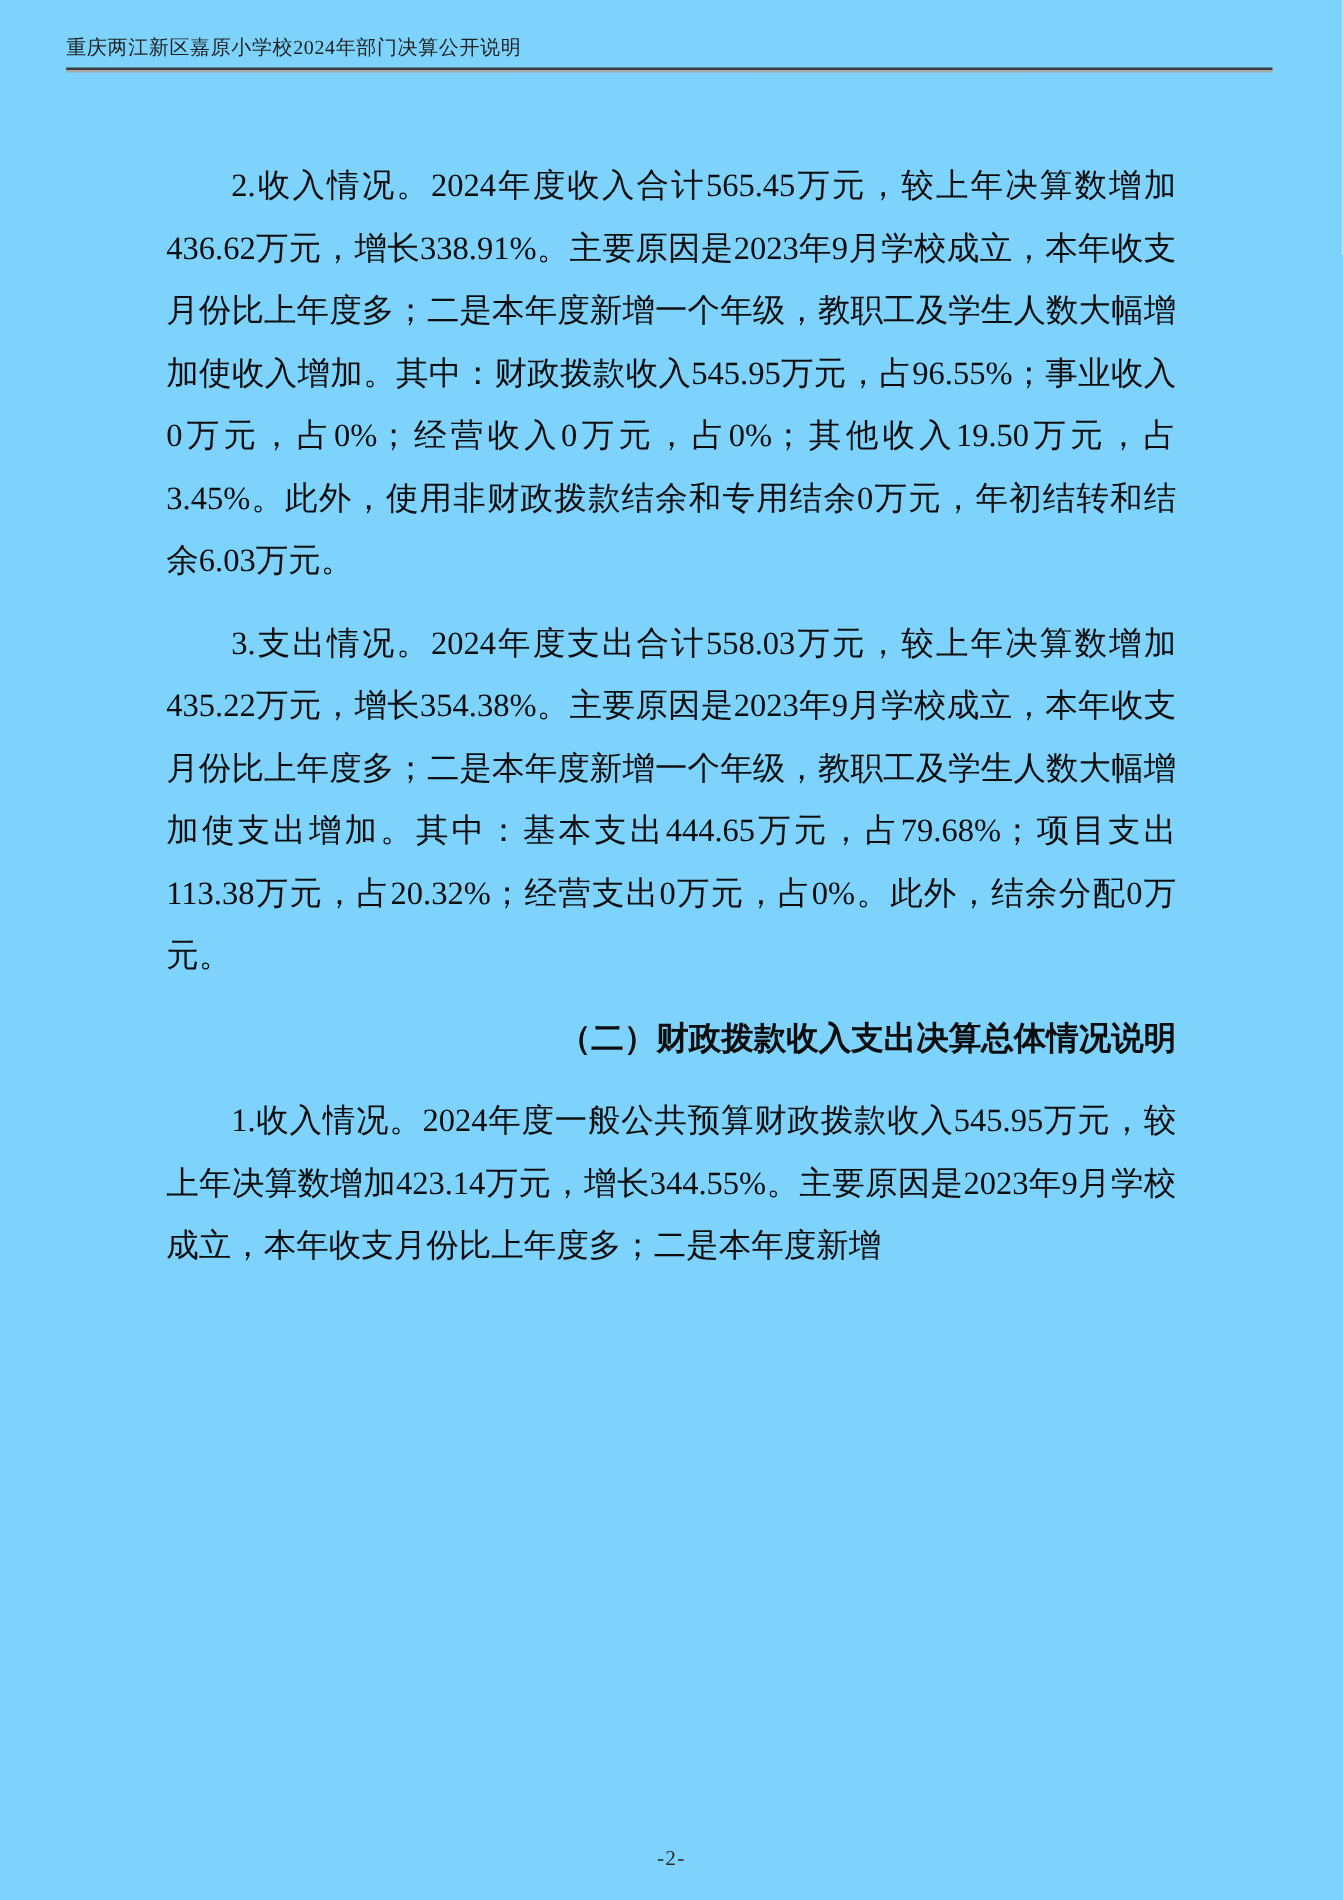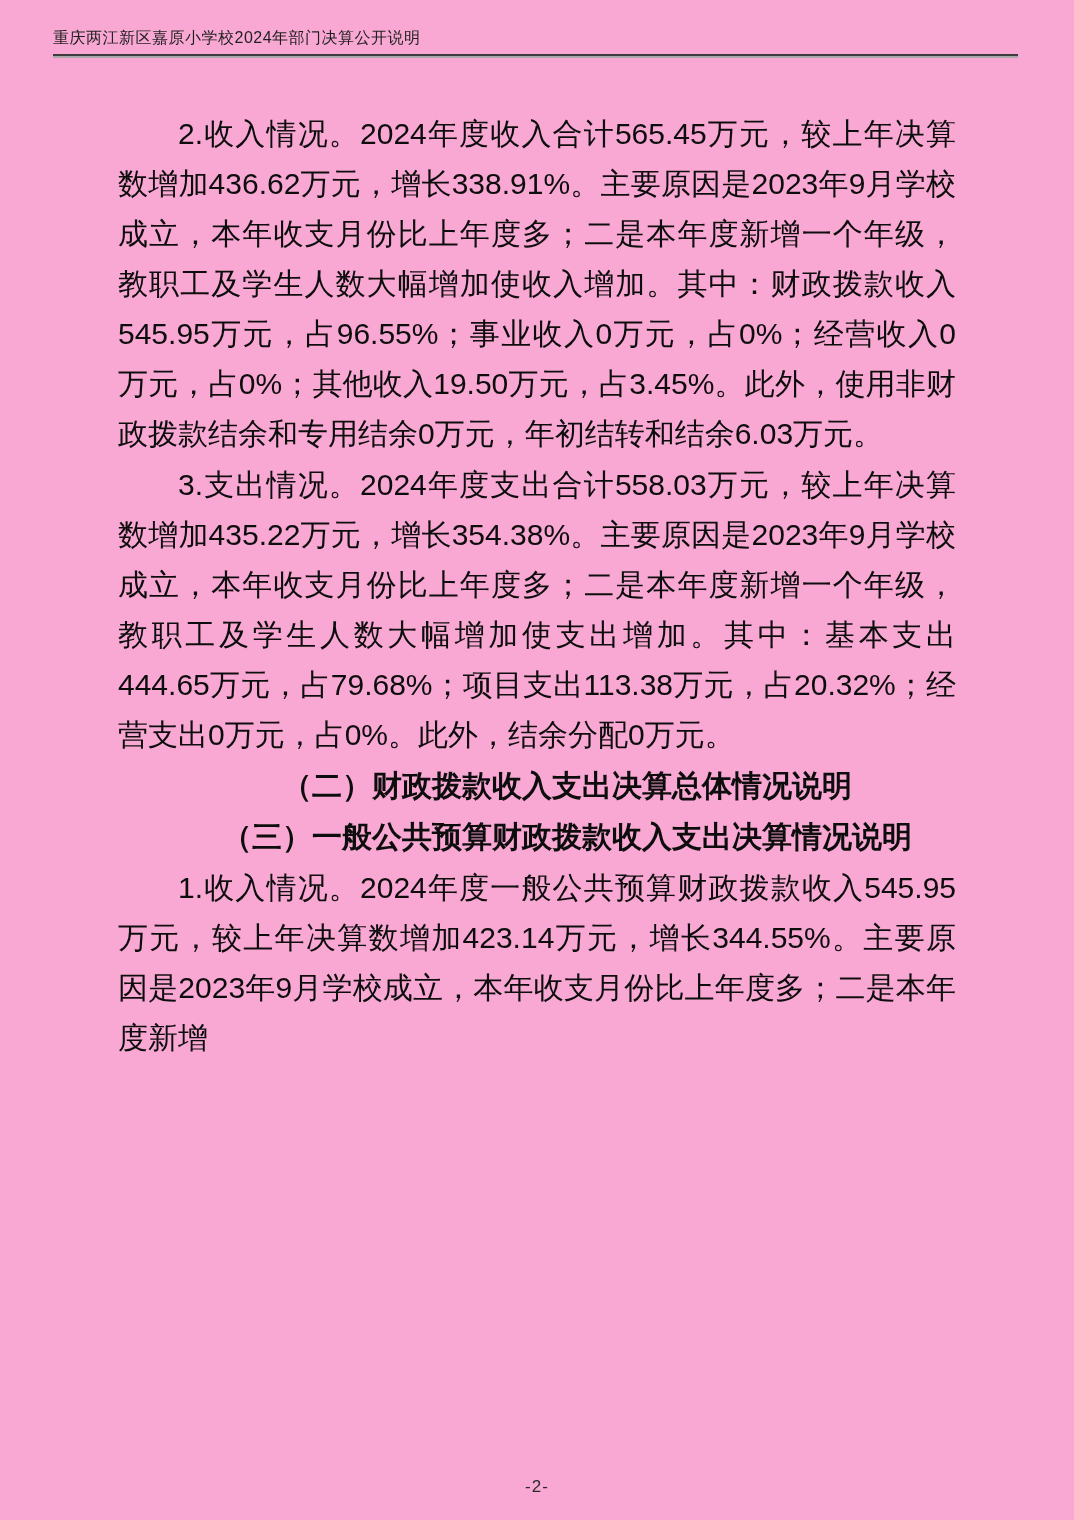--- a/index.html
+++ b/index.html
@@ -4,23 +4,23 @@
 <style>
   html, body {
     margin: 0;
     padding: 0;
     background: #ffffff;
   }
   .page {
     position: relative;
     width: 1074px;
     height: 1520px;
-    background: #f9a8d4;
+    background: #7dd3fc;
     overflow: hidden;
-    font-family: Liberation Sans, sans-serif;
+    font-family: Liberation Serif, serif;
     color: #111111;
   }
   
   .doc-header {
     position: absolute;
     top: 28px;
     left: 53px;
     right: 56px;
     font-size: 16px;
     letter-spacing: 0.5px;
@@ -39,32 +39,32 @@
       #a9a9a9 55%, #a9a9a9 100%);
   }
   
   .content {
     position: absolute;
     top: 108px;
     left: 117px;
     width: 840px;
   }
   .para {
-    margin: 1px;
-    font-size: 30px;
+    margin: 16px;
+    font-size: 26px;
     line-height: 50px;
     text-align: justify;
     text-justify: inter-character;
     text-indent: 2em;
     color: #0d0d0d;
     font-weight: 400;
   }
   .para.heading {
     font-weight: 700;
-    text-align: center;
+    text-align: right;
   }
   
   .doc-footer {
     position: absolute;
     top: 1477px;
     left: 0;
     width: 100%;
     text-align: center;
     font-size: 17px;
     color: #2a2a2a;
@@ -77,19 +77,18 @@
 <div class="page">
 
   <div class="doc-header">重庆两江新区嘉原小学校2024年部门决算公开说明</div>
 
   <div class="header-rule"></div>
 
   <div class="content">
     <p class="para">2.收入情况。2024年度收入合计565.45万元，较上年决算数增加436.62万元，增长338.91%。主要原因是2023年9月学校成立，本年收支月份比上年度多；二是本年度新增一个年级，教职工及学生人数大幅增加使收入增加。其中：财政拨款收入545.95万元，占96.55%；事业收入0万元，占0%；经营收入0万元，占0%；其他收入19.50万元，占3.45%。此外，使用非财政拨款结余和专用结余0万元，年初结转和结余6.03万元。</p>
     <p class="para">3.支出情况。2024年度支出合计558.03万元，较上年决算数增加435.22万元，增长354.38%。主要原因是2023年9月学校成立，本年收支月份比上年度多；二是本年度新增一个年级，教职工及学生人数大幅增加使支出增加。其中：基本支出444.65万元，占79.68%；项目支出113.38万元，占20.32%；经营支出0万元，占0%。此外，结余分配0万元。</p>
     <p class="para heading">（二）财政拨款收入支出决算总体情况说明</p>
-    <p class="para heading">（三）一般公共预算财政拨款收入支出决算情况说明</p>
     <p class="para">1.收入情况。2024年度一般公共预算财政拨款收入545.95万元，较上年决算数增加423.14万元，增长344.55%。主要原因是2023年9月学校成立，本年收支月份比上年度多；二是本年度新增</p>
   </div>
 
   <div class="doc-footer">-2-</div>
 
 </div>
 
 </body></html>

